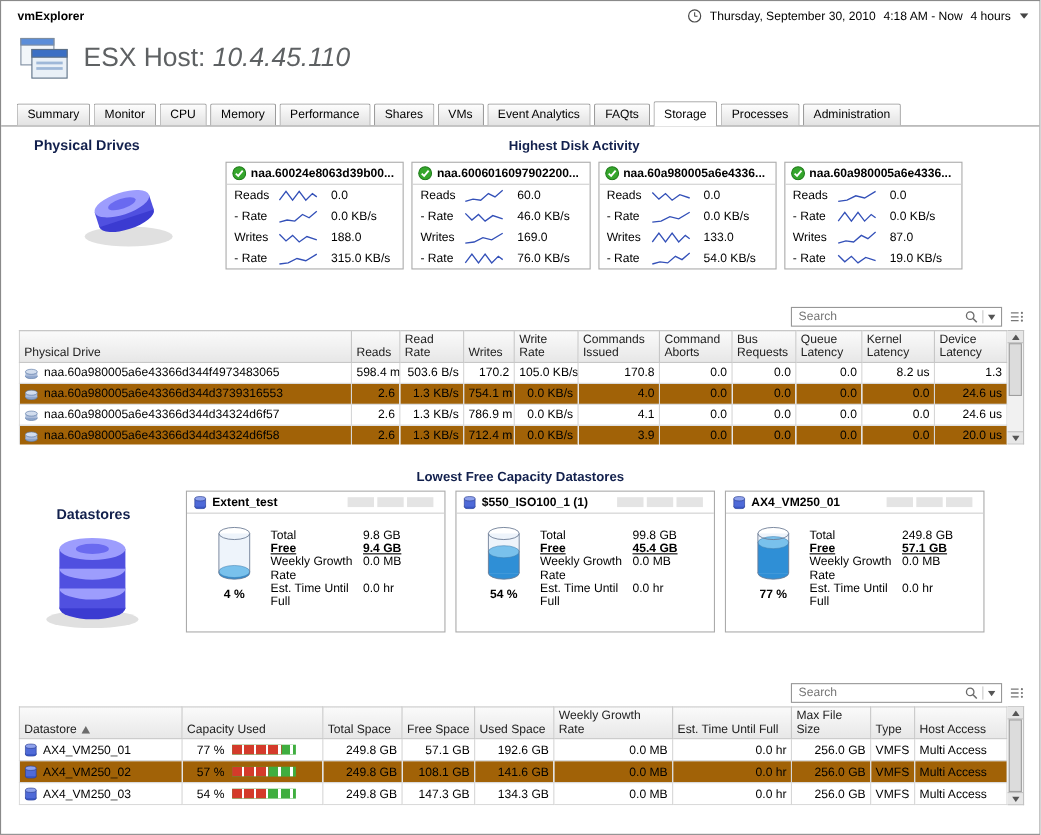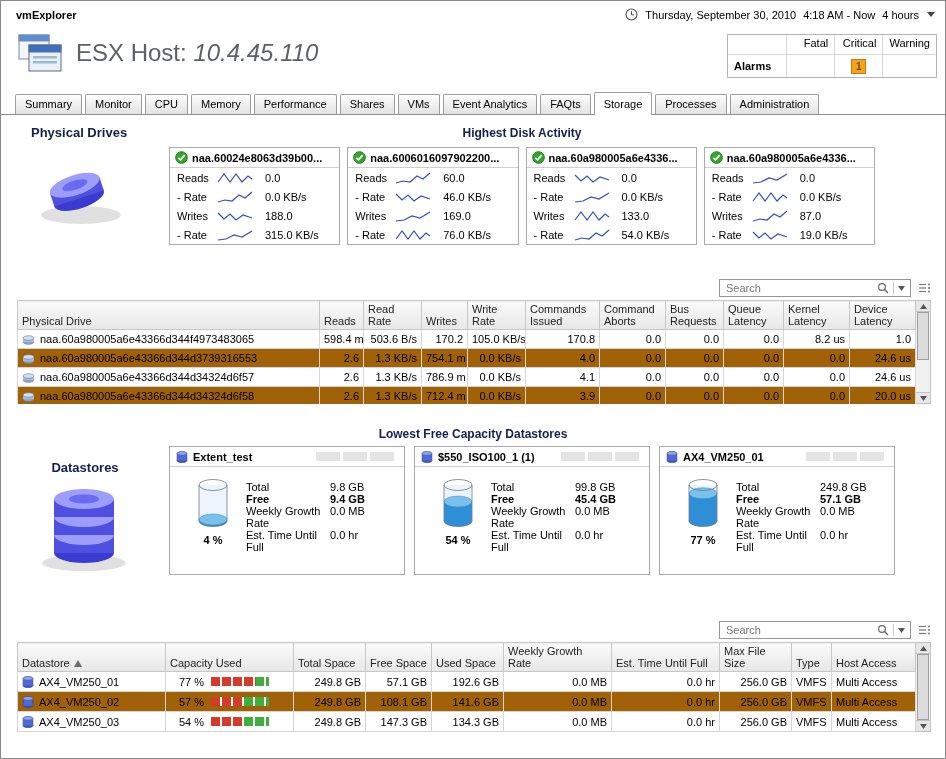--- a/index.html
+++ b/index.html
@@ -35,21 +35,21 @@
   .tab.active{background:#fff;height:23px;margin-bottom:-1px;padding-top:5px;}
 
   
   .sec-head{display:flex;margin-top:8px;}
   .sec-left{width:168px;box-sizing:border-box;padding-left:30px;flex:none;}
   .sec-center{flex:1;text-align:center;}
   .sec-center.pd{padding-right:70px;}
   .sec-title{font-size:13px;font-weight:bold;color:#12204d;}
 
   
-  .pd-row{display:flex;margin-top:6px;}
+  .pd-row{display:flex;margin-top:6px;padding-left:36px;}
   .pd-icon-area{width:168px;flex:none;display:flex;justify-content:center;align-items:flex-start;padding-top:10px;}
   .cards{flex:1;display:flex;gap:7px;padding-right:70px;}
   .mini-card{flex:1;min-width:0;border:1px solid #ababab;background:#fff;}
   .mc-hd{display:flex;align-items:center;gap:4px;padding:3px 5px;border-bottom:1px solid #cfcfcf;
          font-size:11px;font-weight:bold;white-space:nowrap;overflow:hidden;}
   .metric{display:flex;align-items:center;padding:3px 6px 2px 7px;font-size:11px;}
   .metric .lbl{width:40px;flex:none;}
   .metric .spark{flex:none;width:36px;height:14px;margin-right:12px;}
   .metric .val{min-width:0;white-space:nowrap;}
 
@@ -85,21 +85,21 @@
   .ds-left{width:168px;flex:none;display:flex;flex-direction:column;align-items:center;gap:8px;padding-top:14px;}
   .ds-cards{flex:1;display:flex;gap:9px;padding-right:50px;}
   .ds-card{flex:1;min-width:0;border:1px solid #ababab;background:#fff;}
   .ds-hd{display:flex;align-items:center;gap:5px;padding:3px 6px;border-bottom:1px solid #cfcfcf;font-size:11px;font-weight:bold;white-space:nowrap;overflow:hidden;}
   .chips{margin-left:auto;display:flex;gap:3px;padding-right:4px;}
   .chip{width:24px;height:9px;background:#e4e4e4;}
   .ds-body{display:flex;padding:10px 8px 8px 10px;}
   .gauge{width:66px;flex:none;text-align:center;}
   .gauge .pct{display:block;font-size:11px;font-weight:bold;margin-top:1px;}
   .ds-metrics{flex:1;min-width:0;display:grid;grid-template-columns:1fr 66px;row-gap:0;align-content:start;font-size:11px;padding-top:4px;}
-  .ds-metrics .b{font-weight:bold;}
+  .ds-metrics .b{font-weight:bold;text-decoration:underline;}
 
   
   .capcell{display:flex;align-items:center;gap:7px;}
   .pctv{width:34px;text-align:right;flex:none;}
   .cap-bar{position:relative;width:58px;height:9px;background:#3fae3f;flex:none;overflow:hidden;}
   .cap-fill{position:absolute;left:0;top:0;bottom:0;background:#d43b2a;}
   .cap-ticks{position:absolute;top:0;left:0;right:0;bottom:0;
              background:repeating-linear-gradient(90deg,transparent 0 9px,#ffffff 9px 11px);}
 </style>
 </head>
@@ -138,34 +138,20 @@
           <rect x="16" y="23" width="24" height="2.5" fill="#9fb8d8"></rect>
           <rect x="16" y="28" width="24" height="2.5" fill="#9fb8d8"></rect>
         </svg>
       </span>
     <div class="title">
       <span>ESX Host:</span>
       <span class="ip">10.4.45.110</span>
     </div>
   </div>
 
-  <div class="alarms">
-    <div class="agrid">
-      <div class="acell first"></div>
-      <div class="acell">Fatal</div>
-      <div class="acell">Critical</div>
-      <div class="acell">Warning</div>
-      <div class="acell first r2 lblc">Alarms</div>
-      <div class="acell r2 cnt-slot" style="border-left:1px solid #d7d7d7;"></div>
-      <div class="acell r2 cnt-slot" style="border-left:1px solid #d7d7d7;">
-          <span class="badge">1</span>
-        </div>
-      <div class="acell r2 cnt-slot" style="border-left:1px solid #d7d7d7;"></div>
-    </div>
-  </div>
 
   <div class="tabs" id="tabbar">
       <div class="tab">Summary</div>
       <div class="tab">Monitor</div>
       <div class="tab">CPU</div>
       <div class="tab">Memory</div>
       <div class="tab">Performance</div>
       <div class="tab">Shares</div>
       <div class="tab">VMs</div>
       <div class="tab">Event Analytics</div>
@@ -429,21 +415,21 @@
                 </td>
                 <td>598.4 m</td>
                 <td>503.6 B/s</td>
                 <td>170.2</td>
                 <td>105.0 KB/s</td>
                 <td>170.8</td>
                 <td>0.0</td>
                 <td>0.0</td>
                 <td>0.0</td>
                 <td>8.2 us</td>
-                <td>1.0</td>
+                <td>1.3</td>
               </tr>
               <tr class="even">
                 <td class="cl">
                   <div class="name-cell">
                     <span style="display:inline-flex;">
                       <svg width="13" height="11" viewBox="0 0 13 11">
                         <ellipse cx="6.5" cy="8" rx="5.4" ry="2.3" fill="#8ea6cc" stroke="#5f7ba8" stroke-width="0.6"></ellipse>
                         <rect x="1.1" y="4" width="10.8" height="4" fill="#aabbd9"></rect>
                         <ellipse cx="6.5" cy="4" rx="5.4" ry="2.3" fill="#d2ddee" stroke="#5f7ba8" stroke-width="0.6"></ellipse>
                       </svg>

